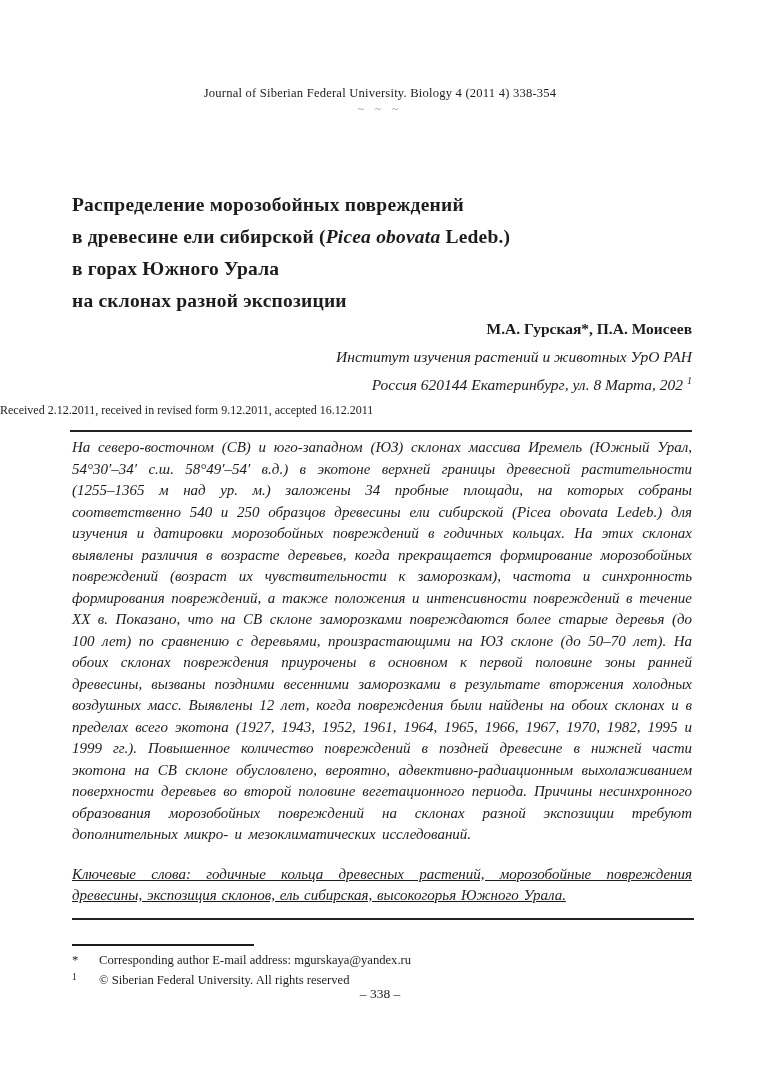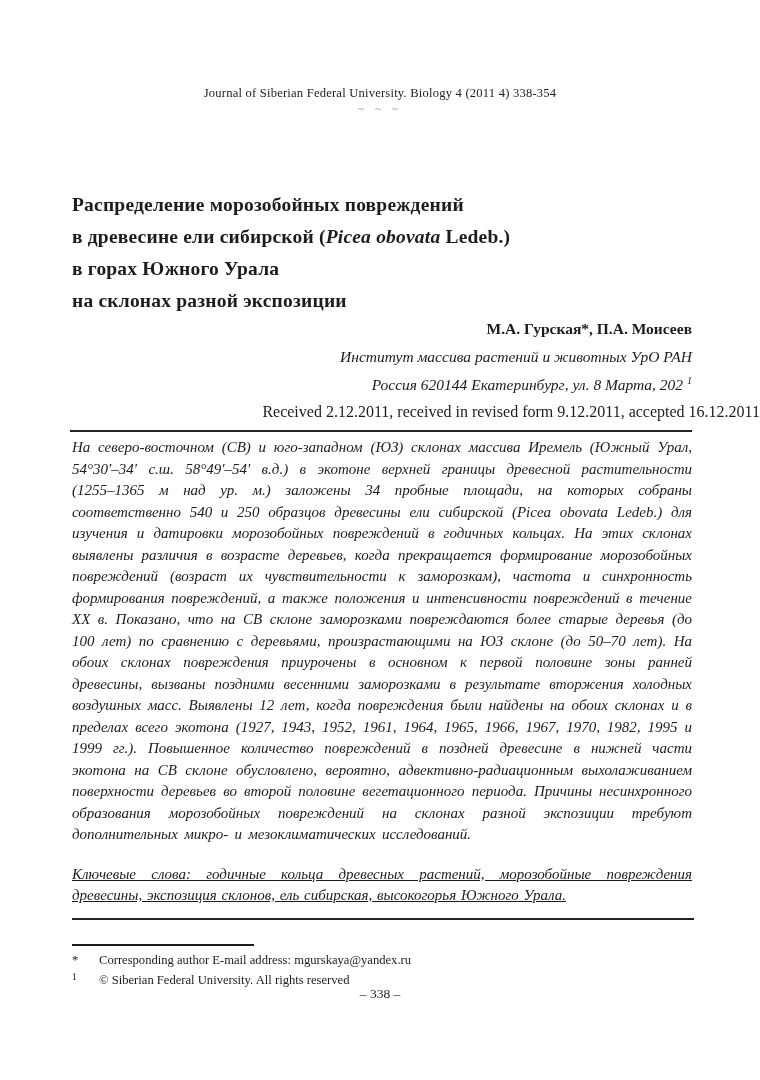--- a/index.html
+++ b/index.html
@@ -56,22 +56,22 @@
   }
   .affil {
     font-size: 15.5px;
     font-style: italic;
     line-height: 23.5px;
   }
   .affil sup { font-size: 10px; font-style: italic; }
   .received {
     position: absolute;
     top: 403px; left: 0; width: 100%;
-    text-align: right;
-    font-size: 16px;
+    text-align: left;
+    font-size: 12px;
   }
   .rule-top {
     position: absolute;
     top: 430px; left: 70px; width: 622px; height: 2px;
     background: #222222;
   }
   .abstract-col {
     position: absolute;
     top: 437px; left: 72px; width: 620px;
   }
@@ -136,21 +136,21 @@
 
   <h1 class="title">
     <span class="tline">Распределение морозобойных повреждений</span>
     <span class="tline"><span>в древесине ели сибирской (</span><em>Picea obovata</em><span> Ledeb.)</span></span>
     <span class="tline">в горах Южного Урала</span>
     <span class="tline">на склонах разной экспозиции</span>
   </h1>
 
   <div class="byline">
     <div class="authors">М.А. Гурская*, П.А. Моисеев</div>
-    <div class="affil">Институт массива растений и животных УрО РАН</div>
+    <div class="affil">Институт изучения растений и животных УрО РАН</div>
     <div class="affil"><span>Россия 620144 Екатеринбург, ул. 8 Марта, 202</span> <sup>1</sup></div>
   </div>
 
   <div class="received">Received 2.12.2011, received in revised form 9.12.2011, accepted 16.12.2011</div>
 
   <div class="rule-top"></div>
 
   <div class="abstract-col">
     <p class="abstract">На северо-восточном (СВ) и юго-западном (ЮЗ) склонах массива Иремель (Южный Урал, 54°30′–34′ с.ш. 58°49′–54′ в.д.) в экотоне верхней границы древесной растительности (1255–1365 м над ур. м.) заложены 34 пробные площади, на которых собраны соответственно 540 и 250 образцов древесины ели сибирской (Picea obovata Ledeb.) для изучения и датировки морозобойных повреждений в годичных кольцах. На этих склонах выявлены различия в возрасте деревьев, когда прекращается формирование морозобойных повреждений (возраст их чувствительности к заморозкам), частота и синхронность формирования повреждений, а также положения и интенсивности повреждений в течение XX в. Показано, что на СВ склоне заморозками повреждаются более старые деревья (до 100 лет) по сравнению с деревьями, произрастающими на ЮЗ склоне (до 50–70 лет). На обоих склонах повреждения приурочены в основном к первой половине зоны ранней древесины, вызваны поздними весенними заморозками в результате вторжения холодных воздушных масс. Выявлены 12 лет, когда повреждения были найдены на обоих склонах и в пределах всего экотона (1927, 1943, 1952, 1961, 1964, 1965, 1966, 1967, 1970, 1982, 1995 и 1999 гг.). Повышенное количество повреждений в поздней древесине в нижней части экотона на СВ склоне обусловлено, вероятно, адвективно-радиационным выхолаживанием поверхности деревьев во второй половине вегетационного периода. Причины несинхронного образования морозобойных повреждений на склонах разной экспозиции требуют дополнительных микро- и мезоклиматических исследований.</p>
     <p class="keywords">Ключевые слова: годичные кольца древесных растений, морозобойные повреждения древесины, экспозиция склонов, ель сибирская, высокогорья Южного Урала.</p>

